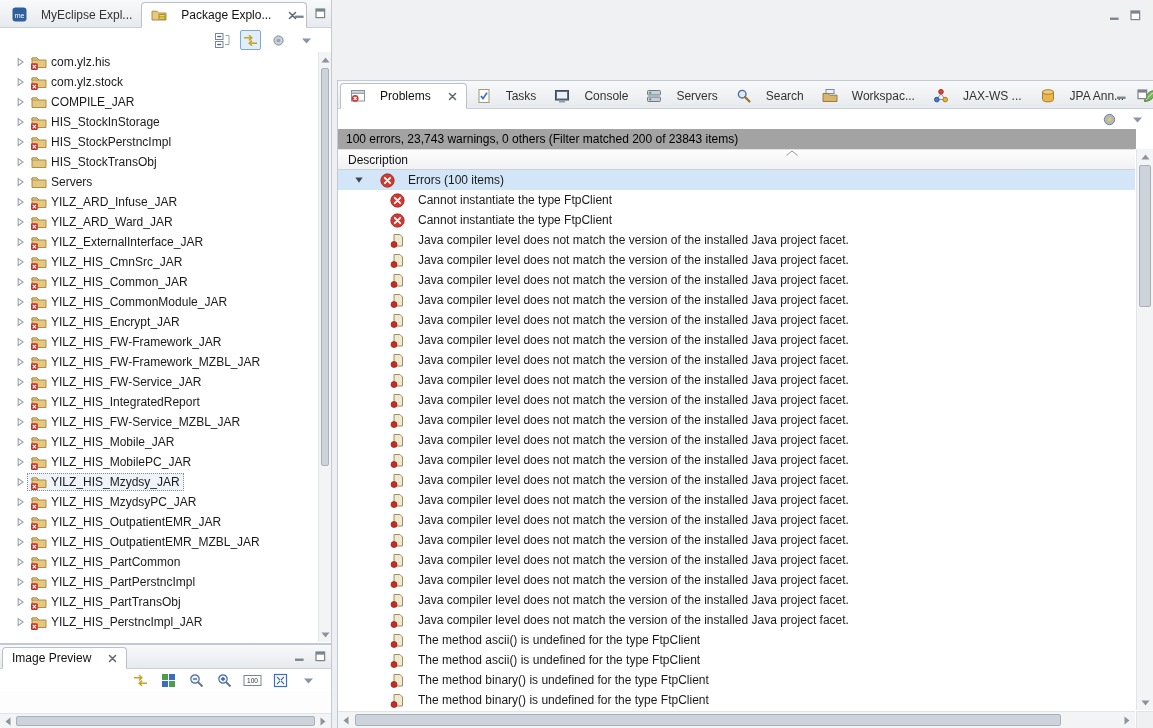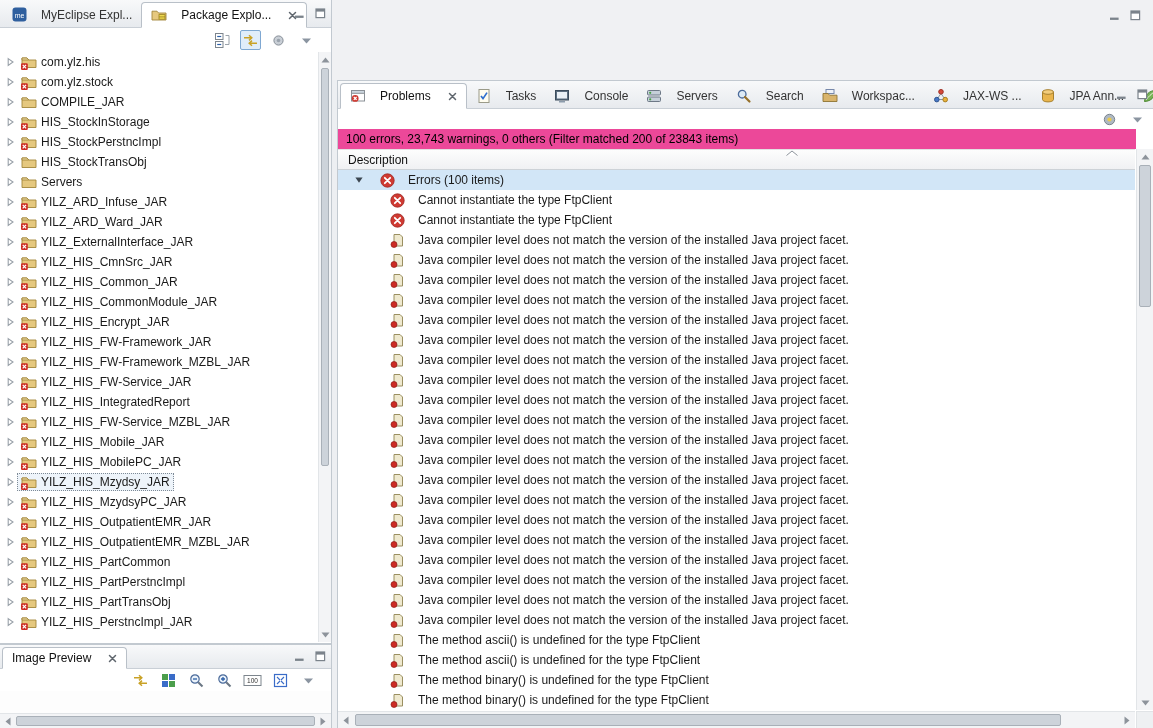--- a/index.html
+++ b/index.html
@@ -35,21 +35,21 @@
   .tbtn{display:inline-flex;align-items:center;justify-content:center;width:21px;height:20px;border:1px solid transparent;border-radius:2px}
   .tbtn.toggled{background:#e0edfa;border-color:#7fa8d2}
 
   
   .i15,.i16,.chev{display:inline-flex;align-items:center;justify-content:center;flex:none}
   .i15{width:16px;height:16px}
   .chev{width:15px;height:15px}
 
   
   .tree{position:absolute;top:52px;left:0;width:317px;bottom:1px;background:#fff;overflow:hidden}
-  .trow{height:20px;display:flex;align-items:center;padding-left:2px;white-space:nowrap}
+  .trow{height:20px;display:flex;align-items:center;padding-left:12px;white-space:nowrap}
   .tinner{display:inline-flex;align-items:center;gap:4px;height:18px;padding:0 3px;border:1px solid transparent}
   .tinner.sel{border:1px dotted #7e8a96;background:#eef4fa}
 
   
   .vscroll{position:absolute;background:#f3f4f6;border-left:1px solid #e2e5e8}
   .hscroll{position:absolute;background:#f3f4f6;border-top:1px solid #e2e5e8}
   #pkg-vscroll{top:52px;right:0;bottom:1px;width:13px}
   .vscroll.pv{top:68px;right:0;width:17px;height:561px}
   .hscroll.ph{left:0;bottom:0;width:797px;height:17px}
   #imgprev-hscroll{left:0;right:0;bottom:0;height:15px}
@@ -61,21 +61,21 @@
   .hscroll .sbarr.left{left:0}
   .hscroll .sbarr.right{right:0}
   .sbthumb{position:absolute;left:2px;right:2px;background:#cdd3da;border:1px solid #a9b0b8;border-radius:2px}
   .sbthumb.h{top:2px;bottom:2px;left:auto;right:auto}
   .corner{position:absolute;right:0;bottom:0;width:17px;height:17px;background:#eef0f2;border-left:1px solid #e0e3e6;border-top:1px solid #e0e3e6}
 
   
   .ipcontent{position:absolute;top:46px;left:0;right:0;bottom:15px;background:#fdfdfd}
 
   
-  .psummary{position:absolute;top:48px;left:0;right:17px;height:20px;display:flex;align-items:center;padding-left:8px;background:#ec4899;color:#000}
+  .psummary{position:absolute;top:48px;left:0;right:17px;height:20px;display:flex;align-items:center;padding-left:8px;background:#a3a3a3;color:#000}
   .pcolhead{position:absolute;top:68px;left:0;width:797px;height:21px;background:linear-gradient(#fdfdfd,#f0f1f3);border-top:1px solid #e2e2e2;border-bottom:1px solid #cdd2d7;display:flex;align-items:center;padding-left:10px;color:#111}
   .sortcaret{position:absolute;left:447px;top:0;display:inline-flex}
   .prows{position:absolute;top:89px;left:0;width:797px;height:540px;background:#fff;overflow:hidden}
   .prow{height:20px;display:flex;align-items:center;gap:13px;padding-left:51px;white-space:nowrap}
   .prow.group{padding-left:13px;background:#d2e6f7}
   .plabel{white-space:nowrap}
 </style>
 </head>
 <body>
 

